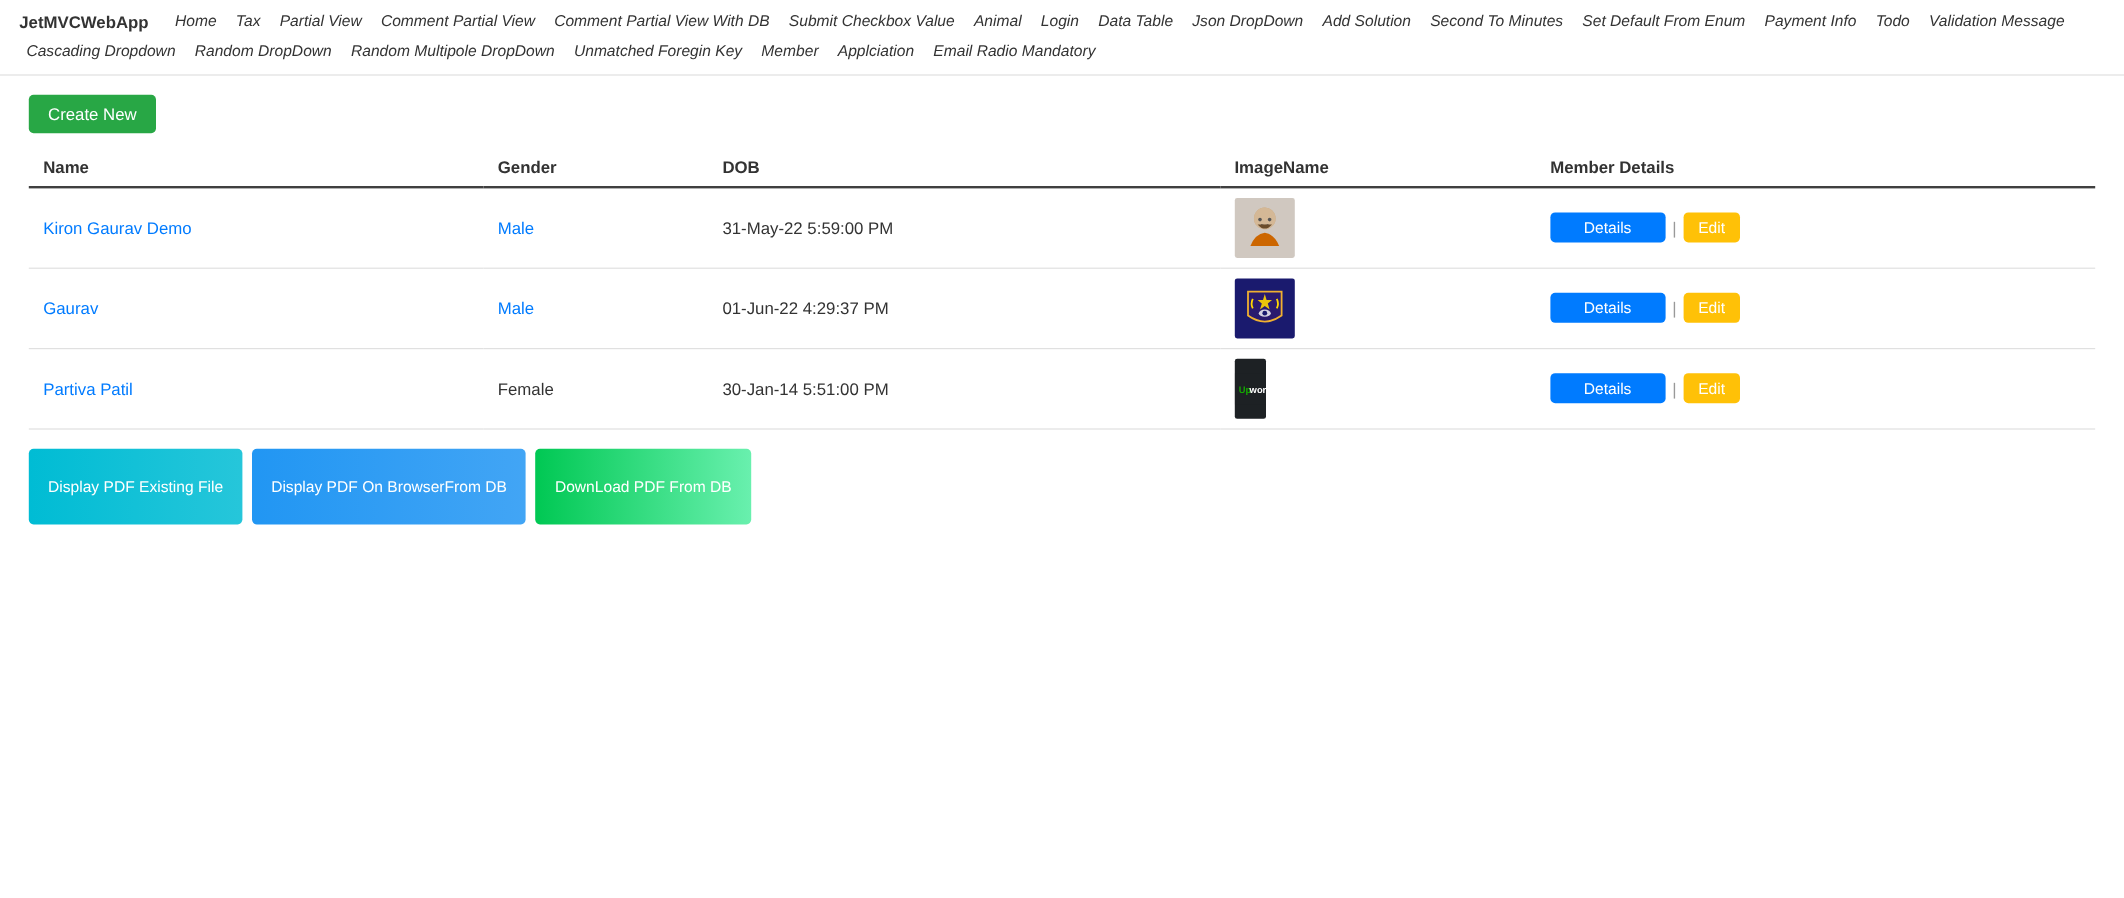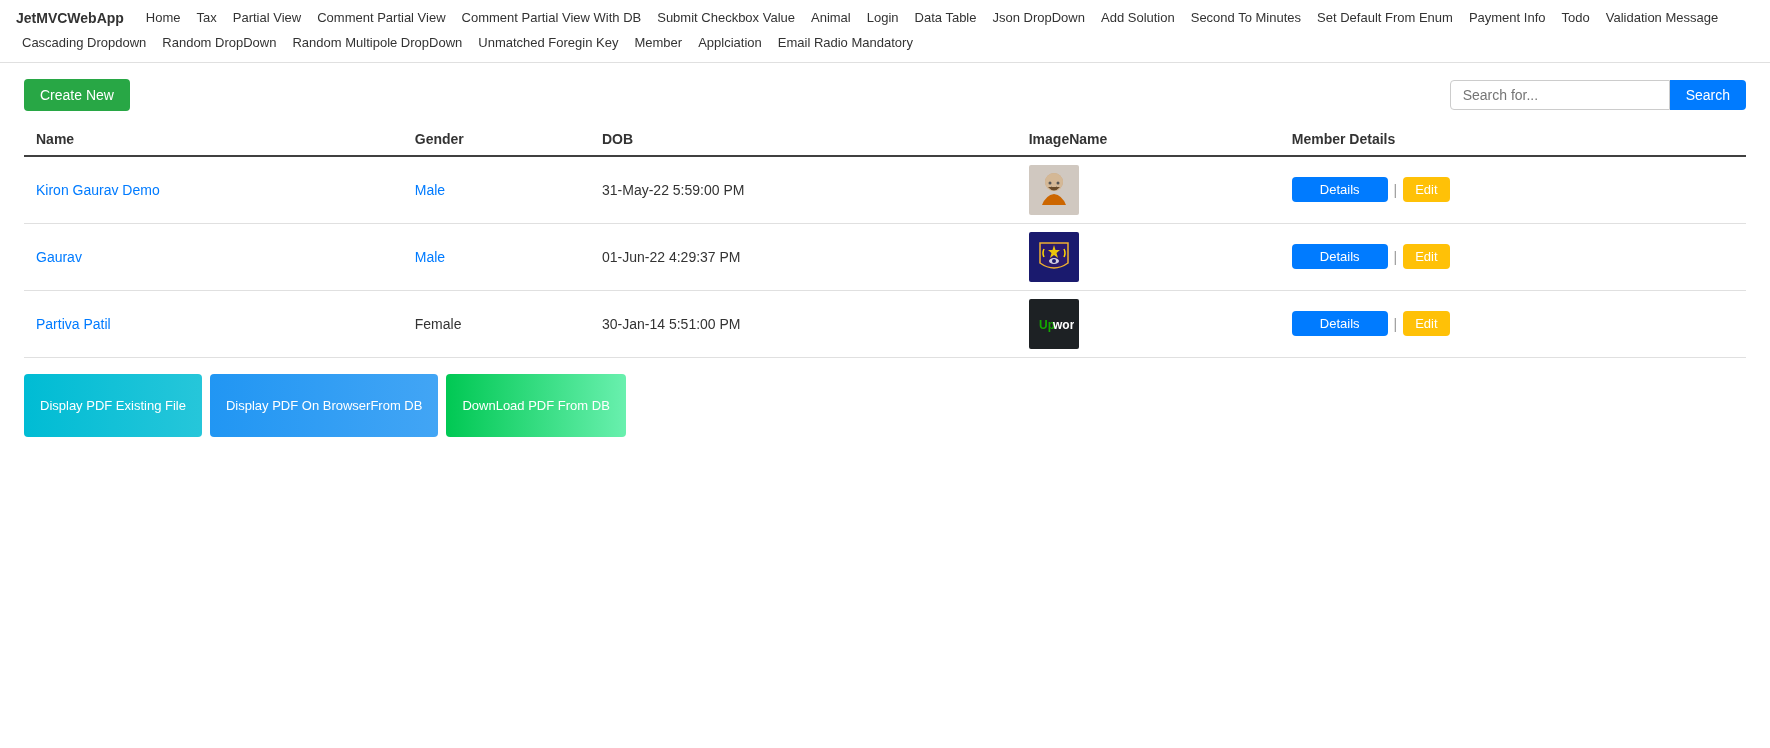--- a/index.html
+++ b/index.html
@@ -1,21 +1,21 @@
 <!DOCTYPE html>
 <html><head>
   <meta charset="utf-8">
   <style>
     * { box-sizing: border-box; margin: 0; padding: 0; }
     body { font-family: Arial, sans-serif; font-size: 14px; color: #333; background: #fff; }
 
     
     nav { display: flex; align-items: flex-start; padding: 8px 16px; border-bottom: 1px solid #e0e0e0; flex-wrap: wrap; gap: 4px; }
     .nav-brand { font-size: 14px; font-weight: bold; color: #333; margin-right: 12px; white-space: nowrap; padding-top: 2px; }
-    .nav-item { color: #333; text-decoration: none; font-size: 13px; padding: 2px 6px; white-space: nowrap; cursor: pointer; line-height: 1.3; }
+    .nav-item { color: #333; text-decoration: none; font-size: 13px; padding: 2px 6px; white-space: nowrap; cursor: pointer; line-height: 1.3; font-style: italic; }
 
     
     .main { padding: 16px 24px; }
 
     
     .toolbar { display: flex; justify-content: space-between; align-items: center; margin-bottom: 12px; }
     .btn-create { background: #28a745; color: #fff; border: none; padding: 8px 16px; font-size: 14px; border-radius: 4px; cursor: pointer; font-weight: 500; }
     .search-area { display: flex; gap: 0; }
     .search-input { border: 1px solid #ccc; padding: 6px 12px; font-size: 14px; border-radius: 4px 0 0 4px; width: 220px; outline: none; color: #999; }
     .btn-search { background: #007bff; color: #fff; border: none; padding: 6px 16px; font-size: 14px; border-radius: 0 4px 4px 0; cursor: pointer; }
@@ -48,21 +48,21 @@
       display: flex; align-items: center; justify-content: center;
       border-radius: 2px;
     }
     .img-crest-container {
       width: 50px; height: 50px;
       background: #1a1a6e;
       display: flex; align-items: center; justify-content: center;
       border-radius: 2px;
     }
     .img-upwork-container {
-      width: 50px; height: 50px;
+      width: 26px; height: 50px;
       background: #1d2124;
       display: flex; align-items: center; justify-content: center;
       border-radius: 2px;
     }
   </style>
 </head>
 <body>
 
 <nav>
   <span class="nav-brand">JetMVCWebApp</span>
@@ -89,24 +89,20 @@
   <a class="nav-item">Unmatched Foregin Key</a>
   <a class="nav-item">Member</a>
   <a class="nav-item">Applciation</a>
   <a class="nav-item">Email Radio Mandatory</a>
 </nav>
 
 <div class="main">
 
   <div class="toolbar">
     <button class="btn-create">Create New</button>
-    <div class="search-area">
-      <input type="text" class="search-input" placeholder="Search for..." style="">
-      <button class="btn-search">Search</button>
-    </div>
   </div>
 
   <table>
     <thead>
       <tr>
         <th>Name</th>
         <th>Gender</th>
         <th>DOB</th>
         <th>ImageName</th>
         <th>Member Details</th>

